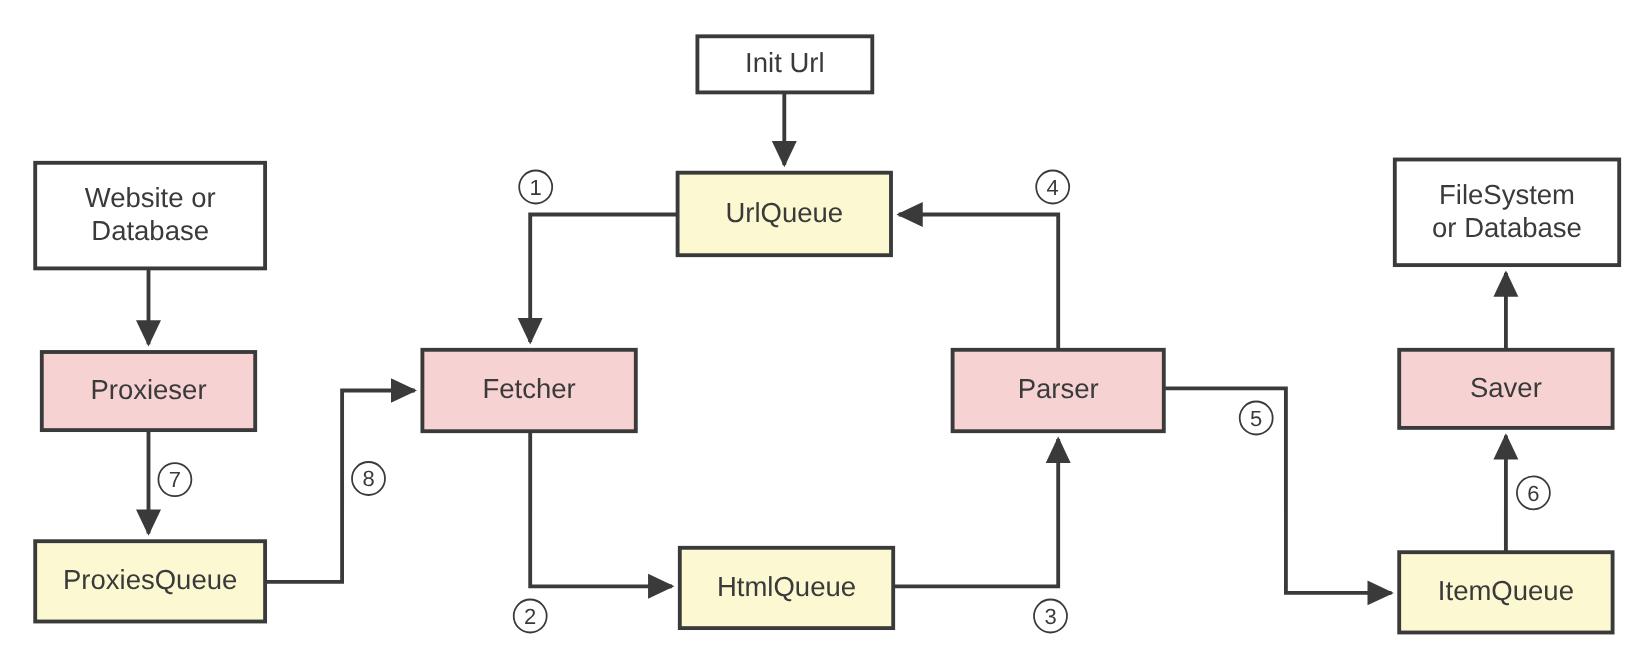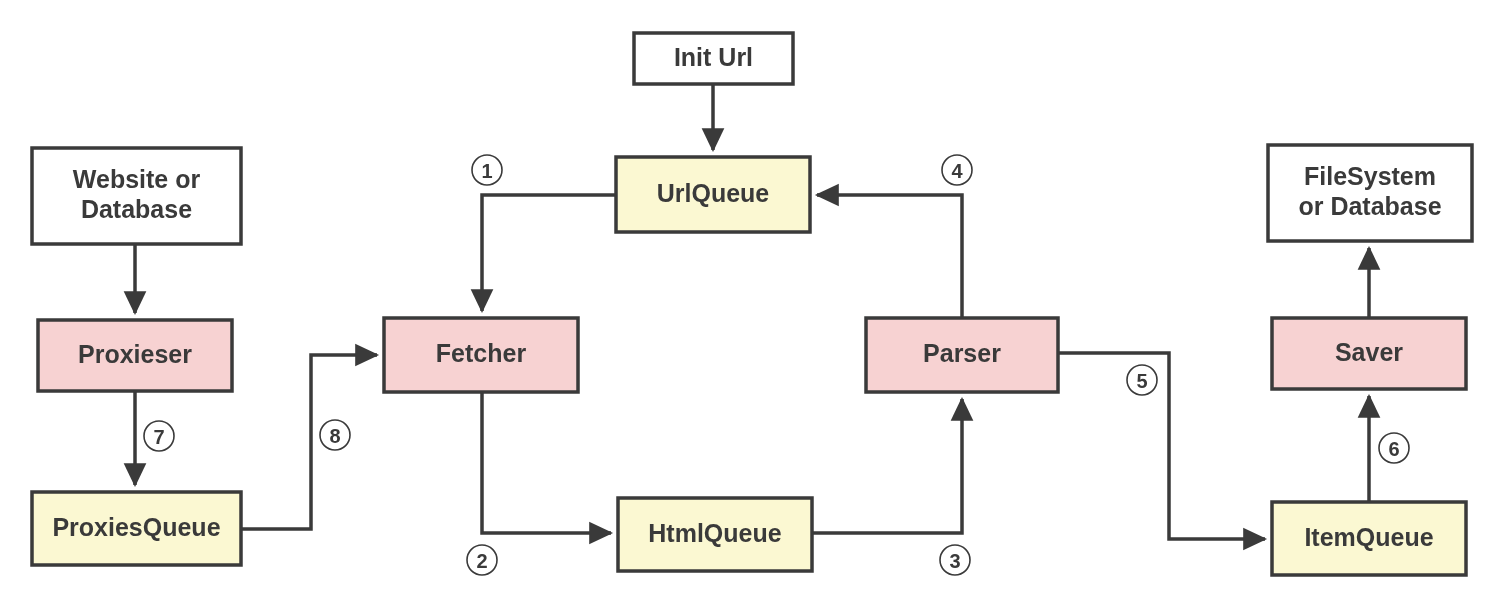--- a/index.html
+++ b/index.html
@@ -10,21 +10,20 @@
   body {
     width: 1496px;
     height: 602px;
     overflow: hidden;
     font-family: "Liberation Sans", "DejaVu Sans", sans-serif;
   }
   #diagram-root {
     position: relative;
     width: 1210px;
     height: 602px;
-    font-weight: bold;
   }
   svg#flow {
     display: block;
     width: 1496px;
     height: 602px;
   }
   .node-rect {
     stroke: #3a3a3a;
     stroke-width: 3.5;
   }

